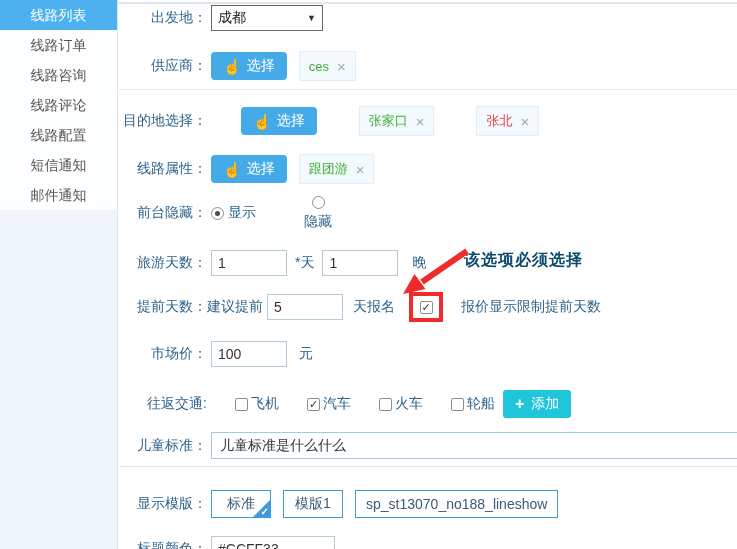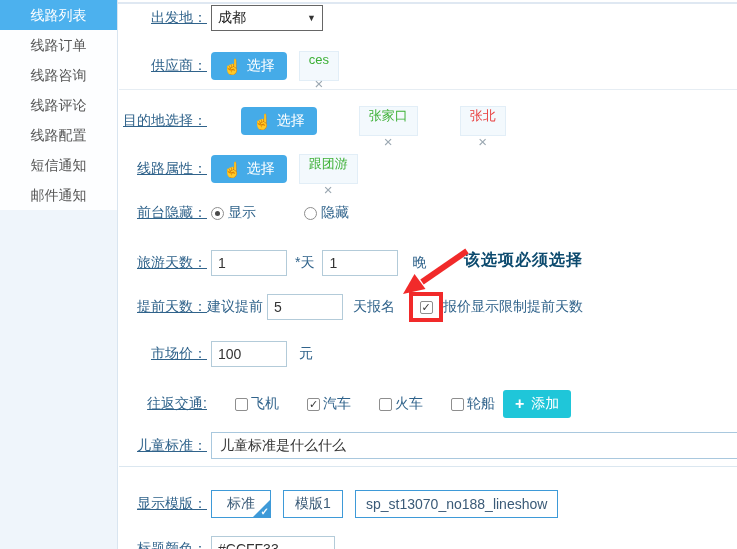--- a/index.html
+++ b/index.html
@@ -11,42 +11,42 @@
 
   
   .sidebar{position:absolute;top:0;left:0;width:118px;height:549px;background:#eff5fb;border-right:1px solid #d9e5f0;box-sizing:border-box;}
   .side-menu{background:#fdfeff;}
   .side-header{height:34px;line-height:34px;text-align:center;font-size:16px;color:#4a4a4a;border-bottom:1px solid #e9edf1;}
   .side-item{height:30px;line-height:30px;text-align:center;font-size:14px;color:#555;cursor:pointer;}
   .side-item.active{background:#4cb1ee;color:#fff;}
 
   
   .row{position:absolute;left:119px;right:0;display:flex;align-items:center;font-size:14px;color:#30638b;}
-  .lbl{flex:0 0 88px;text-align:right;white-space:nowrap;text-decoration:underline;}
+  .lbl{flex:0 0 88px;text-align:right;white-space:nowrap;}
   .divider{position:absolute;left:119px;right:0;height:1px;background:#e6edf3;}
 
   
   .selectbox{margin-left:4px;width:112px;height:24px;border:1px solid #666;display:flex;align-items:center;justify-content:space-between;padding:12px 6px;box-sizing:border-box;background:#fff;color:#222;cursor:pointer;}
   .selectbox .arrow{font-size:9px;color:#333;}
 
   
   .choose-btn{margin-left:4px;height:28px;padding:0 12px;background:#45abe8;border:none;border-radius:4px;color:#fff;font-size:14px;display:flex;align-items:center;gap:5px;cursor:pointer;}
   .choose-btn .hand{font-size:15px;line-height:1;}
 
   
-  .tag{margin-left:12px;height:28px;padding:0 9px;background:#f3f9fd;border:1px solid #e2eef7;display:flex;align-items:center;gap:8px;font-size:13px;flex-direction:column;}
+  .tag{margin-left:12px;height:28px;padding:0 9px;background:#f3f9fd;border:1px solid #e2eef7;display:flex;align-items:center;gap:8px;font-size:13px;}
   .tag .t-green{color:#3cb035;}
   .tag .t-red{color:#e84040;}
   .tag .x{color:#9aa7b1;font-size:15px;cursor:pointer;}
 
   
   .radio-group{display:flex;align-items:center;margin-left:4px;gap:4px;}
   .radio{width:13px;height:13px;border-radius:50%;border:1px solid #8e8e8e;background:#fff;position:relative;box-sizing:border-box;cursor:pointer;}
   .radio.checked::after{content:"";position:absolute;left:3px;top:3px;width:5px;height:5px;border-radius:50%;background:#4a4a4a;}
-  .radio-group + .radio-group{margin-left:48px;}
+  .radio-group + .radio-group{margin-left:48px;flex-direction:column;}
 
   
   .inp{height:24px;border:1px solid #b3cbd9;padding:0 6px;font-size:14px;color:#333;box-sizing:content-box;background:#fff;font-family:inherit;}
   .w62{width:62px;}
   .w110{width:110px;}
 
   
   .cbx{width:13px;height:13px;border:1px solid #8e8e8e;border-radius:2px;background:#fff;display:inline-flex;align-items:center;justify-content:center;font-size:11px;font-weight:bold;color:#333;box-sizing:border-box;cursor:pointer;line-height:1;}
   .cb-group{display:flex;align-items:center;gap:3px;margin-left:4px;padding-left:24px;}
   .cb-group + .cb-group{margin-left:4px;}
@@ -161,21 +161,21 @@
   <div class="row" style="top:291px;height:32px;">
     <span class="lbl">提前天数：</span>
     <span>建议提前</span>
     <input class="inp w62" style="margin-left: 4px;" value="5">
     <span style="margin-left:10px;">天报名</span>
     <span class="red-box">
       <span class="cbx">
         <span>✓</span>
       </span>
     </span>
-    <span style="margin-left:0;">报价显示限制提前天数</span>
+    <span style="margin-left:18px;">报价显示限制提前天数</span>
   </div>
 
   <div class="annotation">
     <span>该选项必须选择</span>
   </div>
   <svg class="arrow-svg" width="84" height="52" viewBox="0 0 84 52">
     <line x1="72" y1="7" x2="27" y2="38" stroke="#f12a2a" stroke-width="6"></line>
     <polygon points="8,50 30.5,45 19.5,30" fill="#f12a2a"></polygon>
   </svg>
 

